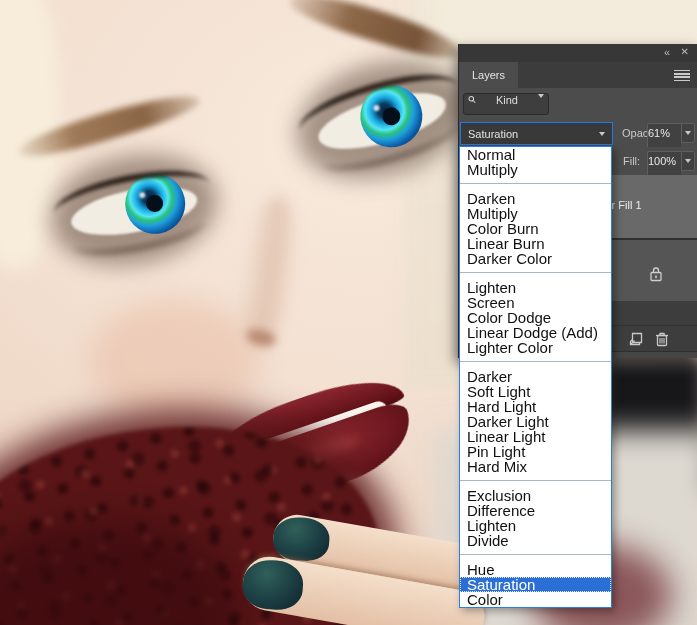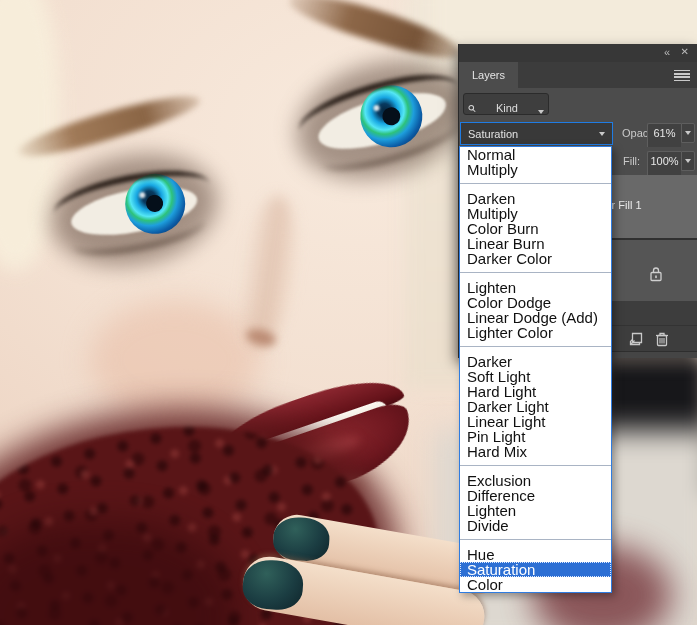--- a/index.html
+++ b/index.html
@@ -83,34 +83,34 @@
     border-left:1px solid #2a2a2a; box-shadow:-3px 5px 12px rgba(0,0,0,.5); color:#d6d6d6; font-size:11px; z-index:10; }
   .p-header { position:relative; height:18px; background:#373737; }
   .p-header .collapse { position:absolute; right:28px; top:2px; color:#b9b9b9; font-size:11px; letter-spacing:-1px; cursor:default; }
   .p-header .close    { position:absolute; right:8px;  top:2px; color:#b9b9b9; font-size:10px; }
   .p-tabs { position:relative; height:26px; background:#3c3c3c; }
   .p-tab  { display:inline-block; height:26px; line-height:26px; padding:0 13px; background:#4c4c4c; color:#e4e4e4; }
   .p-menu-btn { position:absolute; right:7px; top:8px; width:16px; height:11px;
     background:repeating-linear-gradient(180deg,#c9c9c9 0 1.5px, transparent 1.5px 3.2px); }
   .p-filter { position:relative; height:32px; background:#4c4c4c; }
   .kind-combo { position:absolute; left:4px; top:5px; width:86px; height:22px; background:#3e3e3e;
-    border:1px solid #2b2b2b; border-radius:3px; display:flex; align-items:flex-end; padding:0 4px; gap:20px; color:#dedede; }
+    border:1px solid #2b2b2b; border-radius:3px; display:flex; align-items:flex-start; padding:0 4px; gap:20px; color:#dedede; }
   .kind-combo .chev { margin-left:auto; }
   .chev { width:0; height:0; border-left:3.5px solid transparent; border-right:3.5px solid transparent; border-top:4px solid #c9c9c9; }
   .f-icon { position:absolute; top:51px; width:17px; height:17px; }
   .f-icon svg { width:17px; height:17px; display:block; }
   .f-toggle { position:absolute; left:226px; top:49px; width:11px; height:22px; background:#3a3a3a; border-radius:6px; }
   .f-toggle .ball { position:absolute; left:0; top:0; width:11px; height:11px; background:#f2f2f2; border-radius:50%; }
   .p-blend { position:relative; height:27px; background:#4c4c4c; }
   .blend-combo { position:absolute; left:1px; top:2px; width:153px; height:23px; background:#393939;
     border:1px solid #1f7ce4; display:flex; align-items:center; padding:0 7px; color:#e2e2e2; }
   .blend-combo .chev { margin-left:auto; }
   .num-label { position:absolute; color:#c9c9c9; }
   .num-box { position:absolute; right:16px; width:34px; height:36px; background:#414141; border:1px solid #5e5e5e;
-    border-right:none; border-radius:2px 0 0 2px; color:#e8e8e8; text-align:center; line-height:18px; }
+    border-right:none; border-radius:2px 0 0 2px; color:#e8e8e8; text-align:left; line-height:18px; }
   .chev-box { position:absolute; right:2px; width:14px; height:20px; background:#414141; border:1px solid #5e5e5e;
     border-radius:0 2px 2px 0; display:flex; align-items:center; justify-content:center; }
   .p-fill { position:relative; height:28px; background:#4c4c4c; }
   .layer-row { position:relative; }
   #row1 { height:63px; background:#696969; }
   #row1 .lname { position:absolute; left:130px; top:24px; color:#ececec; }
   .row-gap { height:2px; background:#303030; }
   #row2 { height:61px; background:#555555; }
   #row2 .lname { position:absolute; left:50px; top:23px; color:#dcdcdc; }
   #row2 .lock { position:absolute; right:34px; top:26px; width:14px; height:16px; }
@@ -309,20 +309,21 @@
       <div class="menu-item">Normal</div>
       <div class="menu-item">Multiply</div>
       <div class="menu-sep"></div>
       <div class="menu-item">Darken</div>
       <div class="menu-item">Multiply</div>
       <div class="menu-item">Color Burn</div>
       <div class="menu-item">Linear Burn</div>
       <div class="menu-item">Darker Color</div>
       <div class="menu-sep"></div>
       <div class="menu-item">Lighten</div>
+      <div class="menu-item">Screen</div>
       <div class="menu-item">Color Dodge</div>
       <div class="menu-item">Linear Dodge (Add)</div>
       <div class="menu-item">Lighter Color</div>
       <div class="menu-sep"></div>
       <div class="menu-item">Darker</div>
       <div class="menu-item">Soft Light</div>
       <div class="menu-item">Hard Light</div>
       <div class="menu-item">Darker Light</div>
       <div class="menu-item">Linear Light</div>
       <div class="menu-item">Pin Light</div>

